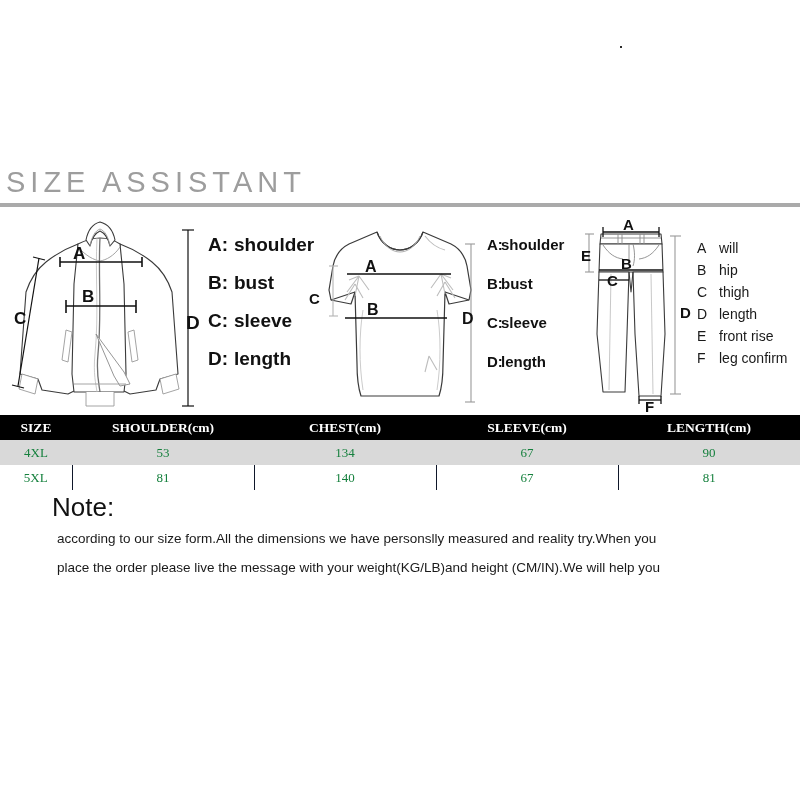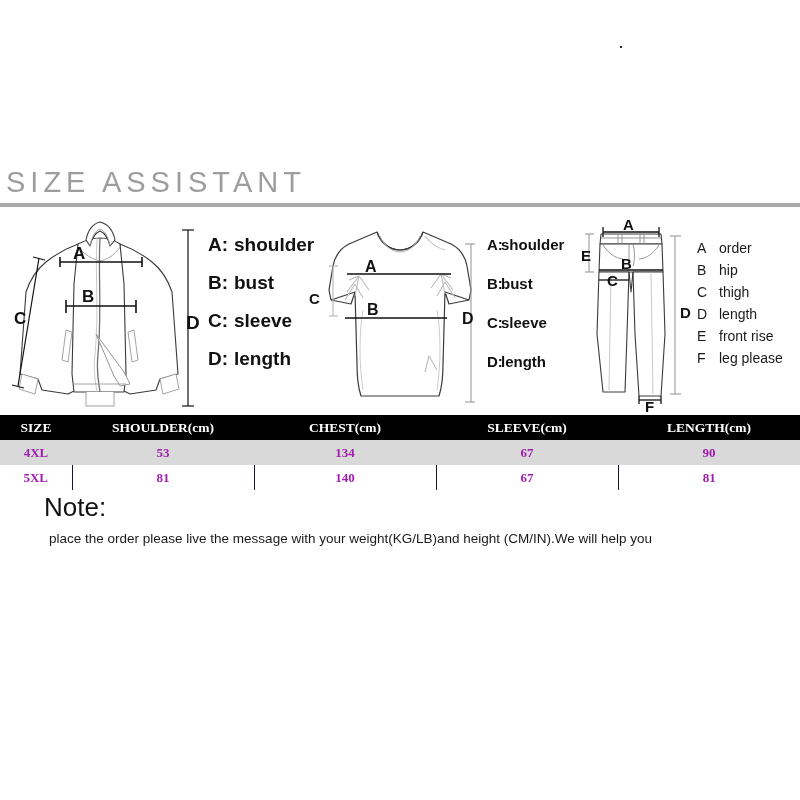--- a/index.html
+++ b/index.html
@@ -133,40 +133,40 @@
     background: #000000;
     color: #ffffff;
     height: 25px;
     font-size: 13.5px;
     font-weight: 700;
     font-family: "Liberation Serif", serif;
   }
   .size-table tbody td {
     height: 25px;
     font-size: 13px;
-    font-weight: 700;
-    color: #a21caf;
+    font-weight: 400;
+    color: #15803d;
     font-family: "Liberation Serif", serif;
   }
   .row-alt td { background: #d9d9d9; }
   .row-plain td {
     background: #ffffff;
     border-left: 1px solid #cfcfcf;
     border-right: 1px solid #0f172a;
   }
   .row-plain td:first-child { border-left: none; }
   .row-plain td:last-child  { border-right: none; }
 
   .col-size   { width: 72px; }
   .col-metric { width: 182px; }
 
   
   .note-block {
     position: absolute;
-    left: 44px;
+    left: 52px;
     top: 492px;
     width: 730px;
   }
   .note-heading {
     font-size: 26px;
     font-weight: 400;
     color: #111;
     line-height: 30px;
     margin: 0 0 2px 0;
   }
@@ -410,41 +410,41 @@
     </div>
     <div class="legend-row">
       <span class="lg-key">D:</span>
       <span>length</span>
     </div>
   </div>
 
   <div class="legend legend-pants">
     <div class="legend-row">
       <span class="lg-key">A</span>
-      <span>order</span>
+      <span>will</span>
     </div>
     <div class="legend-row">
       <span class="lg-key">B</span>
       <span>hip</span>
     </div>
     <div class="legend-row">
       <span class="lg-key">C</span>
       <span>thigh</span>
     </div>
     <div class="legend-row">
       <span class="lg-key">D</span>
       <span>length</span>
     </div>
     <div class="legend-row">
       <span class="lg-key">E</span>
       <span>front  rise</span>
     </div>
     <div class="legend-row">
       <span class="lg-key">F</span>
-      <span>leg please</span>
+      <span>leg confirm</span>
     </div>
   </div>
 </div>
 
 <table class="size-table">
   <colgroup>
     <col class="col-size">
     <col class="col-metric">
     <col class="col-metric">
     <col class="col-metric">
@@ -472,14 +472,15 @@
       <td>81</td>
       <td>140</td>
       <td>67</td>
       <td>81</td>
     </tr>
   </tbody>
 </table>
 
 <div class="note-block">
   <div class="note-heading">Note:</div>
+  <div class="note-line indent">according to our size form.All the dimensions we have personslly measured and reality try.When you</div>
   <div class="note-line indent">place the order please live the message with your weight(KG/LB)and height (CM/IN).We will help you</div>
 </div>
 
 </body></html>

